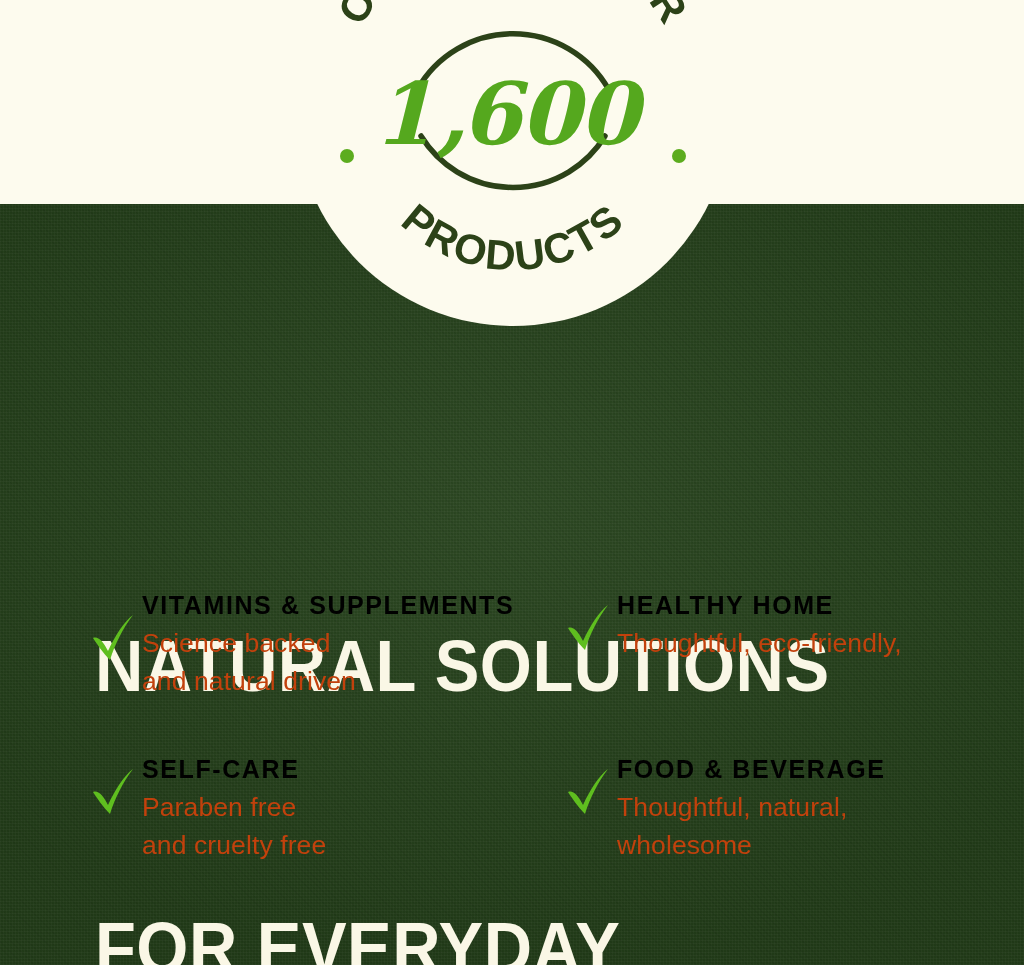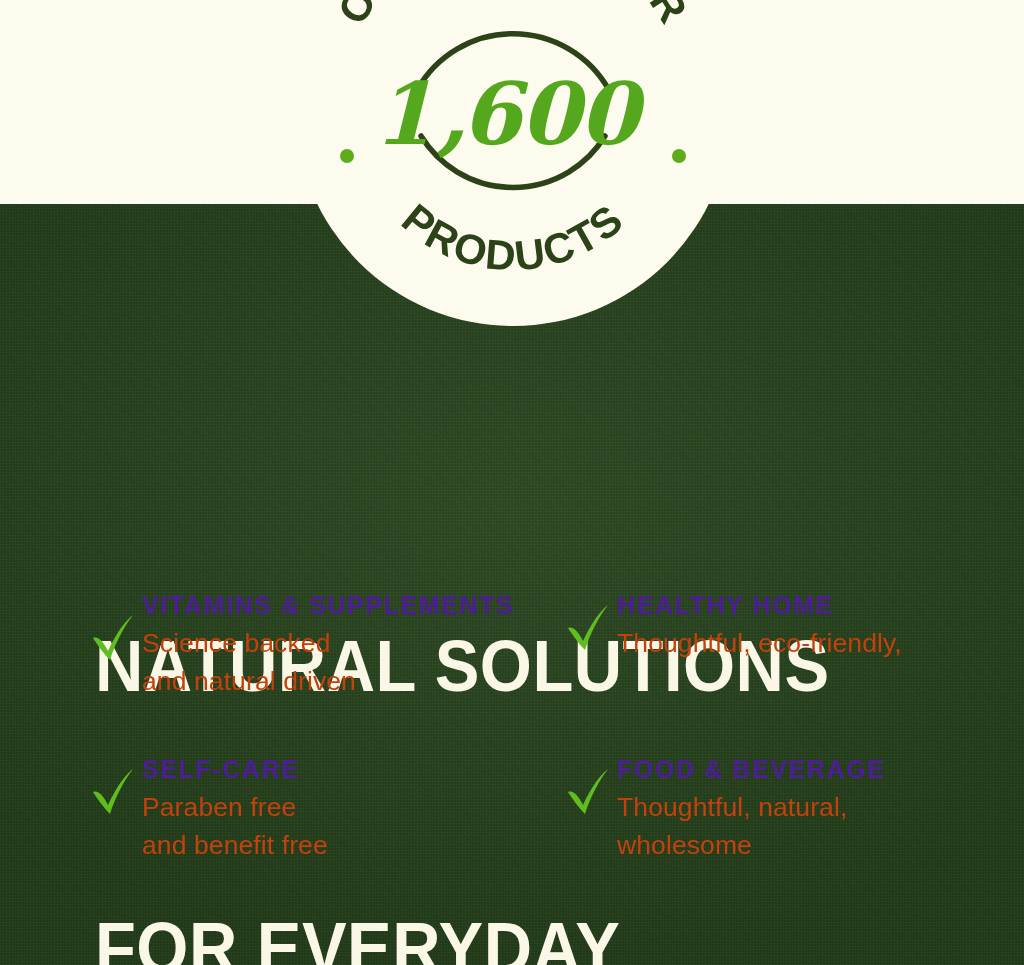--- a/index.html
+++ b/index.html
@@ -159,21 +159,21 @@
   .feature.tight .check-icon { margin-top: 14px; }
   .feature-text {
     color: #FAF7E6;
   }
   .feature-title {
     font-family: "Liberation Sans", sans-serif;
     font-weight: 700;
     font-size: 25px;
     letter-spacing: 1.6px;
     line-height: 34px;
-    color: #4c1d95;
+    color: #000000;
     text-transform: uppercase;
     margin: 0 0 2px 0;
   }
   .feature-desc {
     font-family: "Liberation Sans", sans-serif;
     font-weight: 400;
     font-size: 26.5px;
     line-height: 38px;
     color: #c2410c;
     margin: 0;
@@ -252,21 +252,21 @@
     <div class="feature tight">
       <svg class="check-icon" viewBox="0 0 46 52">
         <path d="M3 26 C8 24, 13 29, 18 39 C26 22, 34 10, 43 3 C33 16, 25 32, 20 48 C13 41, 7 32, 3 26 Z" fill="#5FBE1F"></path>
       </svg>
       <div class="feature-text">
         <div class="feature-title">
           <span class="ln">SELF-CARE</span>
         </div>
         <p class="feature-desc">
           <span class="ln">Paraben free</span>
-          <span class="ln">and benefit free</span>
+          <span class="ln">and cruelty free</span>
         </p>
       </div>
     </div>
 
     <div class="feature tight">
       <svg class="check-icon" viewBox="0 0 46 52">
         <path d="M3 26 C8 24, 13 29, 18 39 C26 22, 34 10, 43 3 C33 16, 25 32, 20 48 C13 41, 7 32, 3 26 Z" fill="#5FBE1F"></path>
       </svg>
       <div class="feature-text">
         <div class="feature-title">

